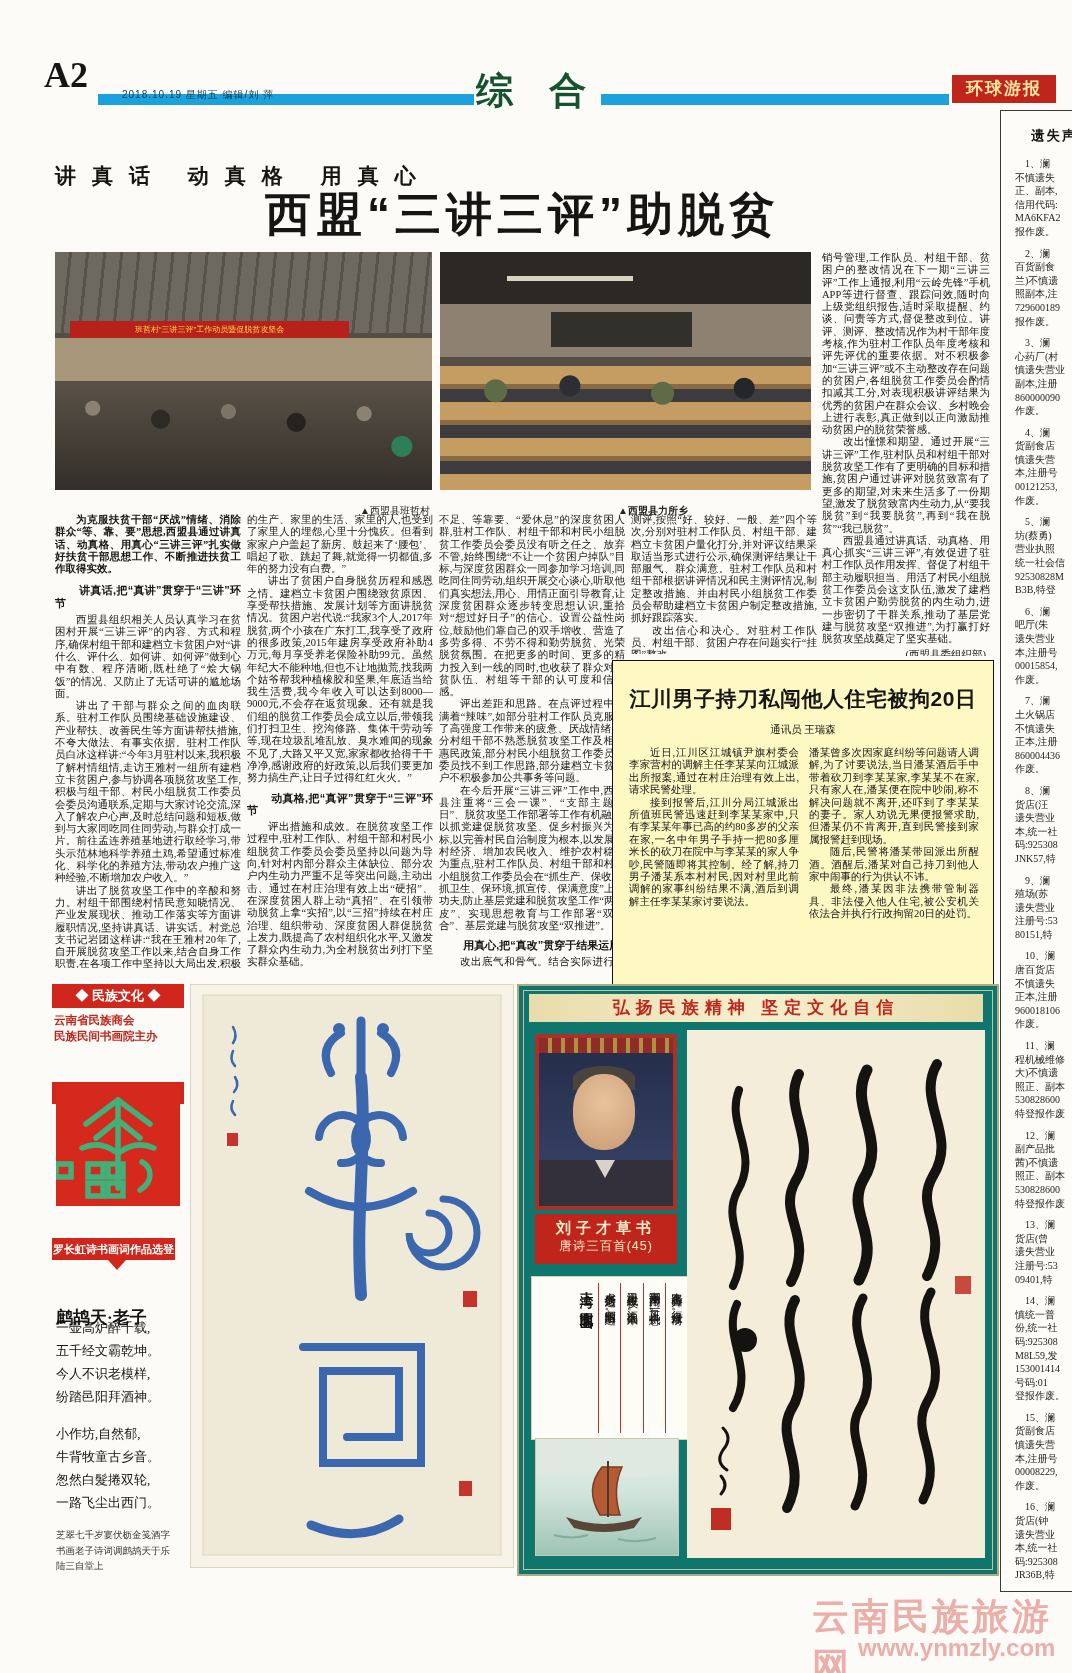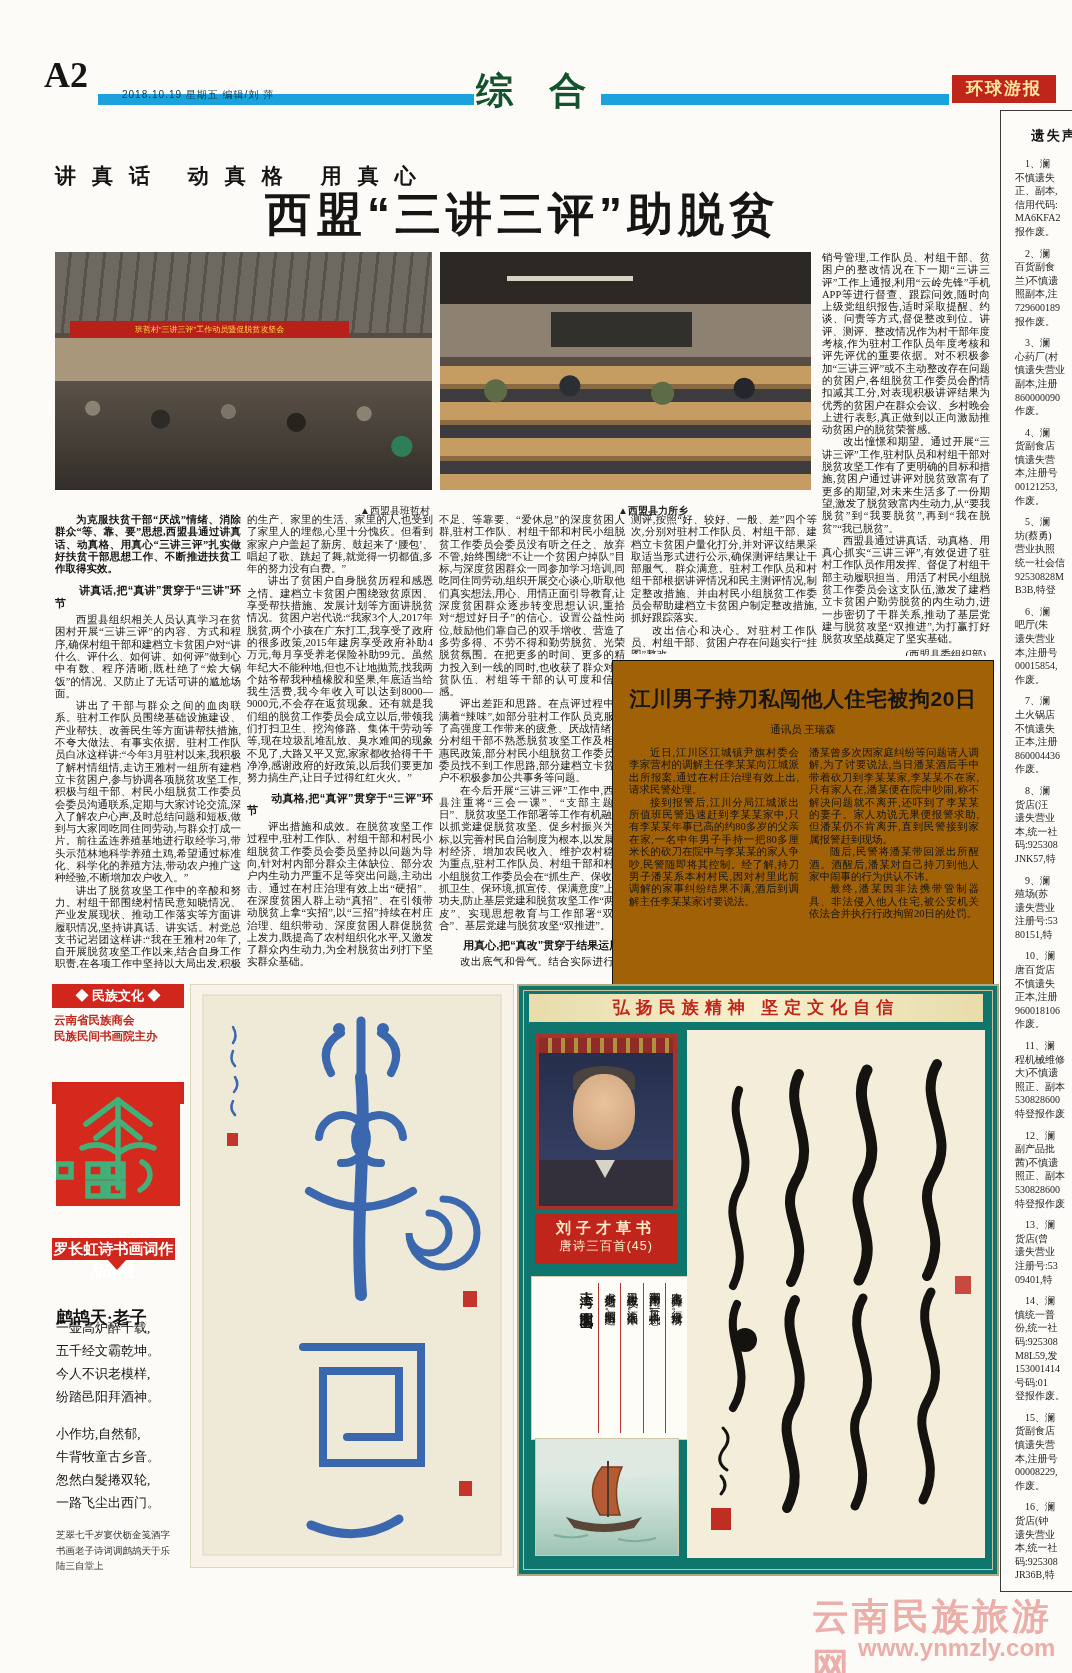--- a/index.html
+++ b/index.html
@@ -62,37 +62,37 @@
   #col5{left:822px;top:252px;width:168px;height:404px;}
   .blk{text-align:justify;}
   .blk-lede{font-weight:bold;text-indent:2em;margin-bottom:9px;}
   .blk-sub{font-family:"Liberation Sans",sans-serif;font-weight:bold;font-size:11px;
            text-indent:2.2em;margin:7px 0 5px;}
   .blk-p{text-indent:2em;}
   .blk-pc{text-indent:0;}
   .blk-sig{text-align:right;padding-right:4px;margin-top:3px;}
 
   
-  .crimebox{left:612px;top:660px;width:380px;height:342px;border:1px solid #111;background:#a16207;}
+  .crimebox{left:612px;top:660px;width:380px;height:342px;border:1px solid #111;background:#fef9c3;}
   .crime-headline{position:absolute;left:10px;top:24px;width:360px;text-align:center;
       font-size:21px;font-weight:900;letter-spacing:0.5px;}
   .crime-byline{position:absolute;left:0;top:62px;width:100%;text-align:center;font-size:10.5px;
       font-family:"Liberation Serif",serif;}
   .crime-col{position:absolute;top:86px;height:244px;width:170px;font-family:"Liberation Serif",serif;
       font-size:10.5px;line-height:12.4px;text-align:justify;overflow:hidden;}
   #crimeL{left:16px;} #crimeR{left:196px;}
 
   
   .redbox{background:#d0261b;color:#fff;text-align:center;}
   .mz-header{left:52px;top:984px;width:132px;height:24px;font-size:13px;font-weight:800;line-height:24px;}
   .mz-org{left:54px;top:1012px;width:130px;color:#c0251c;font-size:11.5px;font-weight:700;
           line-height:16px;white-space:pre-line;}
   .mz-co{left:52px;top:1050px;width:132px;height:22px;font-size:12.5px;font-weight:800;line-height:22px;margin-top:32px;}
   .mz-emblem{left:56px;top:1084px;width:124px;height:122px;background:#d6291d;}
-  .mz-sel{left:52px;top:1238px;width:123px;height:22px;font-size:15px;font-weight:800;line-height:22px;}
+  .mz-sel{left:52px;top:1238px;width:123px;height:22px;font-size:11px;font-weight:800;line-height:22px;}
   .mz-arrow{left:108px;top:1260px;width:0;height:0;border-left:9px solid transparent;
             border-right:9px solid transparent;border-top:10px solid #d0261b;}
   .mz-poem-title{left:56px;top:1306px;font-family:"Liberation Serif",serif;font-size:17px;font-weight:800;}
   .mz-stanza{font-family:"Liberation Serif",serif;font-size:13px;line-height:23px;white-space:pre-line;}
   .mz-s1{left:56px;top:1316px;}
   .mz-s2{left:56px;top:1422px;}
   .mz-note{left:56px;top:1528px;width:120px;font-family:"Liberation Serif",serif;font-size:9.5px;
            line-height:15.5px;color:#333;}
 
   

